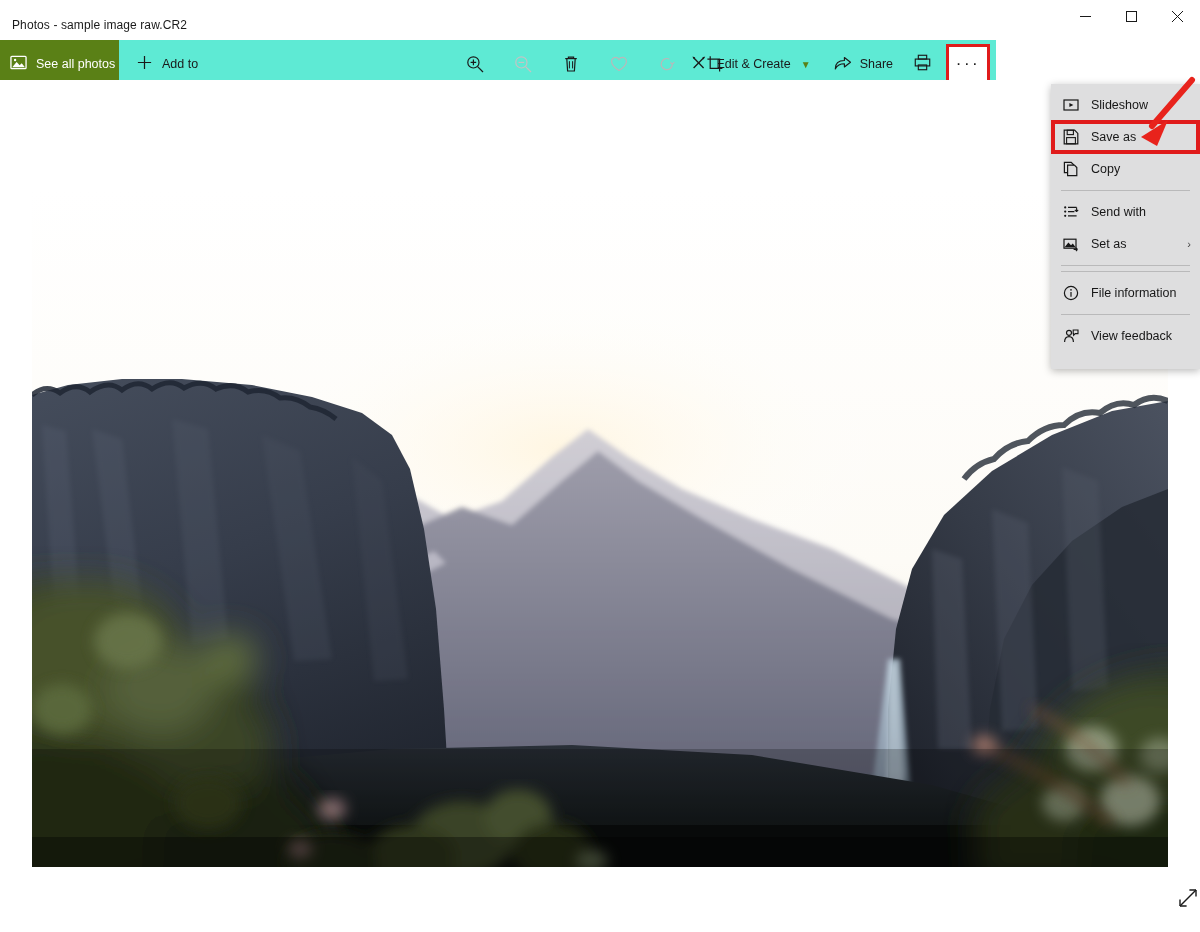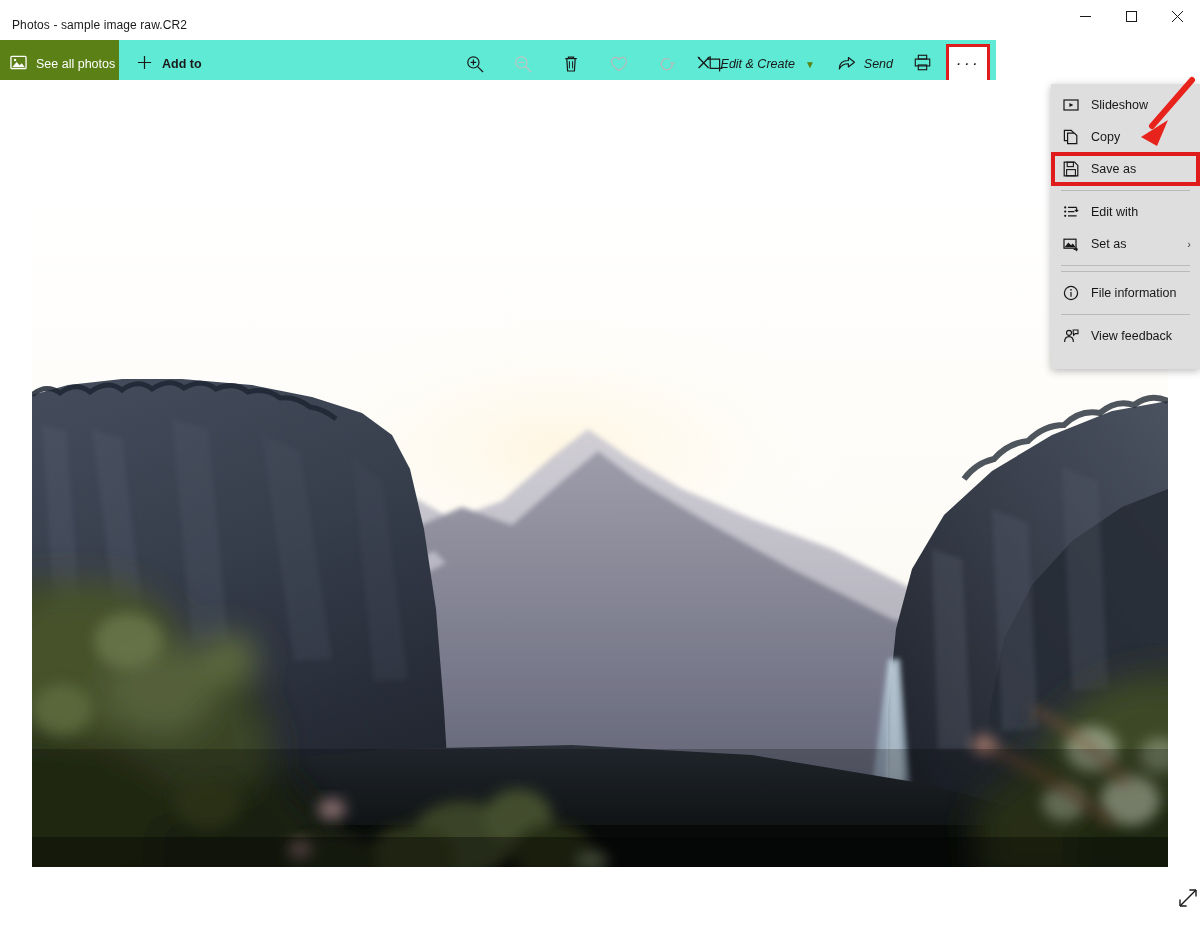--- a/index.html
+++ b/index.html
@@ -53,37 +53,36 @@
     color: #ffffff; font-size: 12.5px;
     padding-left: 10px; gap: 9px;
   }
   .see-all .lbl { white-space: nowrap; }
 
   .addto {
     position: absolute; left: 128px; top: 0;
     height: 48px; display: flex; align-items: center;
     gap: 9px; color: #1a1a1a; font-size: 12.5px;
     padding: 0 8px;
-    font-weight: bold;
   }
 
   .center-tools {
     position: absolute; left: 455px; top: 0;
     height: 48px; display: flex; align-items: center; gap: 8px;
   }
   .tool {
     width: 40px; height: 40px;
     display: flex; align-items: center; justify-content: center;
     color: #1a1a1a;
   }
   .tool.disabled { color: #c4c4c4; }
 
   .right-tools {
     position: absolute; right: 6px; top: 0;
-    height: 48px; display: flex; align-items: center; gap: 2px; font-style: italic;
+    height: 48px; display: flex; align-items: center; gap: 2px;
   }
   .rt-item {
     height: 40px; display: flex; align-items: center; gap: 8px;
     padding: 0 10px; color: #1a1a1a; font-size: 12.5px;
     white-space: nowrap;
   }
   .chev-sm { color: #5a8016; font-size: 10px; margin-left: 2px; }
   .more-btn {
     width: 44px; height: 40px;
     display: flex; align-items: center; justify-content: center;
@@ -261,21 +260,21 @@
         <span>Edit &amp; Create</span>
         <span class="chev-sm">▼</span>
       </div>
 
       <div class="rt-item">
         <span>
           <svg width="19" height="18" viewBox="0 0 20 18">
             <path d="M2.4 15.2 C2.4 8.4 7.4 6.4 12 6.4 V3.2 L18.4 8.2 L12 13.2 V9.8 C7.6 9.8 4.4 11.4 2.4 15.2 Z" fill="none" stroke="#1a1a1a" stroke-width="1.2" stroke-linejoin="round"></path>
           </svg>
         </span>
-        <span>Send</span>
+        <span>Share</span>
       </div>
 
       <div class="rt-item" style="padding:0 8px;">
         <span>
           <svg width="19" height="19" viewBox="0 0 20 20">
             <rect x="5.6" y="2.4" width="8.8" height="4" fill="none" stroke="#1a1a1a" stroke-width="1.2"></rect>
             <rect x="2.4" y="6.4" width="15.2" height="7.2" fill="none" stroke="#1a1a1a" stroke-width="1.2"></rect>
             <rect x="5.6" y="12.6" width="8.8" height="5" fill="none" stroke="#1a1a1a" stroke-width="1.2"></rect>
           </svg>
         </span>
@@ -466,54 +465,54 @@
     <div class="mi">
       <span class="mi-ico">
         <svg width="16" height="16" viewBox="0 0 16 16">
           <rect x="1" y="3" width="14" height="10" fill="none" stroke="#171717" stroke-width="1.2"></rect>
           <path d="M6.4 6 L10.4 8 L6.4 10 Z" fill="#171717"></path>
         </svg>
       </span>
       <span>Slideshow</span>
     </div>
 
-    <div class="mi">
-      <span class="mi-ico">
-        <svg width="16" height="16" viewBox="0 0 16 16">
-          <path d="M1.4 1.4 H8.2 L10.4 3.6 V11.6 H1.4 Z" fill="none" stroke="#171717" stroke-width="1.2"></path>
-          <path d="M4.6 4.2 H11.4 L13.8 6.6 V14.6 H4.6 Z" fill="#dededf" stroke="#171717" stroke-width="1.2"></path>
-        </svg>
-      </span>
-      <span>Copy</span>
-    </div>
-
     <div class="mi highlight">
       <span class="mi-ico">
         <svg width="16" height="16" viewBox="0 0 16 16">
           <path d="M1.2 1.2 H11.6 L14.8 4.4 V14.8 H1.2 Z" fill="none" stroke="#171717" stroke-width="1.2"></path>
           <rect x="4.2" y="1.2" width="6.2" height="4.4" fill="none" stroke="#171717" stroke-width="1.1"></rect>
           <rect x="3.6" y="8.6" width="8.8" height="6.2" fill="none" stroke="#171717" stroke-width="1.1"></rect>
         </svg>
       </span>
       <span>Save as</span>
+    </div>
+
+    <div class="mi">
+      <span class="mi-ico">
+        <svg width="16" height="16" viewBox="0 0 16 16">
+          <path d="M1.4 1.4 H8.2 L10.4 3.6 V11.6 H1.4 Z" fill="none" stroke="#171717" stroke-width="1.2"></path>
+          <path d="M4.6 4.2 H11.4 L13.8 6.6 V14.6 H4.6 Z" fill="#dededf" stroke="#171717" stroke-width="1.2"></path>
+        </svg>
+      </span>
+      <span>Copy</span>
     </div>
 
     <div class="msep"></div>
 
     <div class="mi">
       <span class="mi-ico">
         <svg width="16" height="16" viewBox="0 0 16 16">
           <circle cx="2.2" cy="3.4" r="1.1" fill="#171717"></circle>
           <circle cx="2.2" cy="7.6" r="1.1" fill="#171717"></circle>
           <circle cx="2.2" cy="11.8" r="1.1" fill="#171717"></circle>
           <path d="M5 3.4 H13.6 M5 7.6 H11.4 M5 11.8 H13.6" stroke="#171717" stroke-width="1.2"></path>
           <path d="M13.6 3.4 V7.6 M13.6 7.6 L11.8 5.9 M13.6 7.6 L15.2 5.9" stroke="#171717" stroke-width="1.1" fill="none"></path>
         </svg>
       </span>
-      <span>Edit with</span>
+      <span>Send with</span>
     </div>
 
     <div class="mi">
       <span class="mi-ico">
         <svg width="16" height="16" viewBox="0 0 16 16">
           <rect x="1" y="3.2" width="12" height="9" fill="none" stroke="#171717" stroke-width="1.2"></rect>
           <path d="M1.6 11.2 L5.4 6.6 L8 9.2 L9.8 7.4 L12.6 11.2 Z" fill="#171717"></path>
           <path d="M10.6 13.4 H14.6 M14.6 13.4 L12.9 11.8 M14.6 13.4 L12.9 15" stroke="#171717" stroke-width="1.1" fill="none"></path>
         </svg>
       </span>

